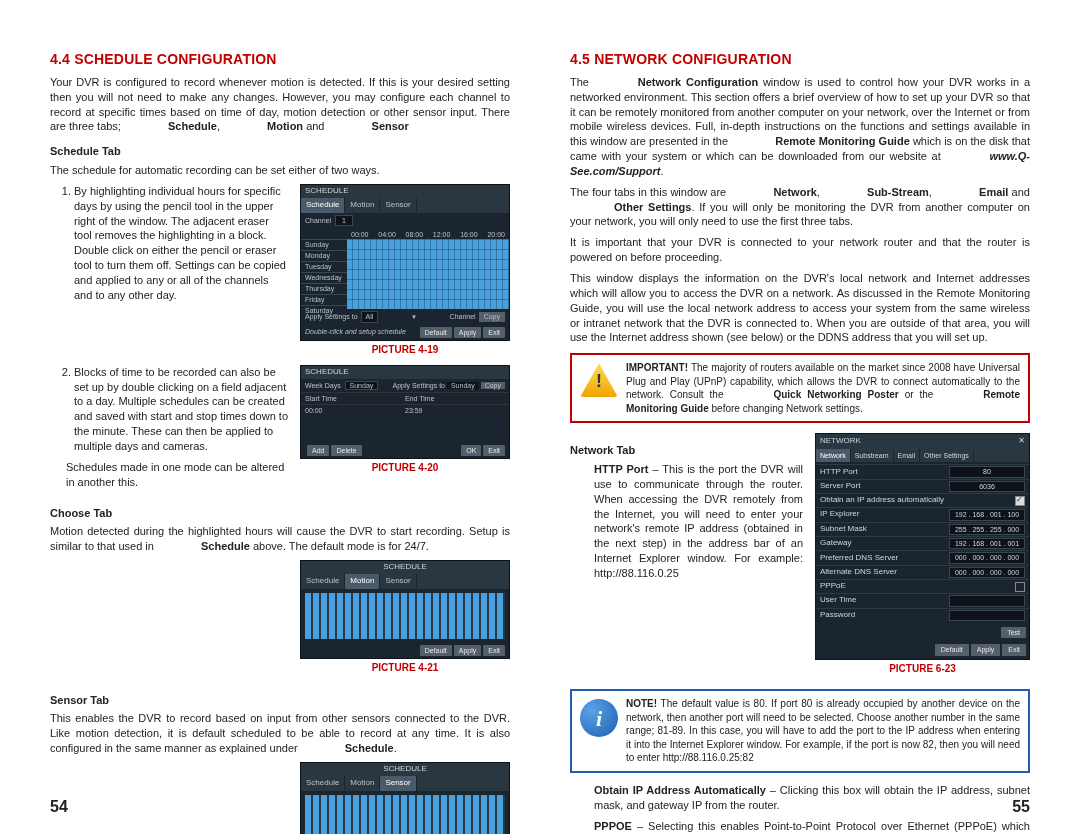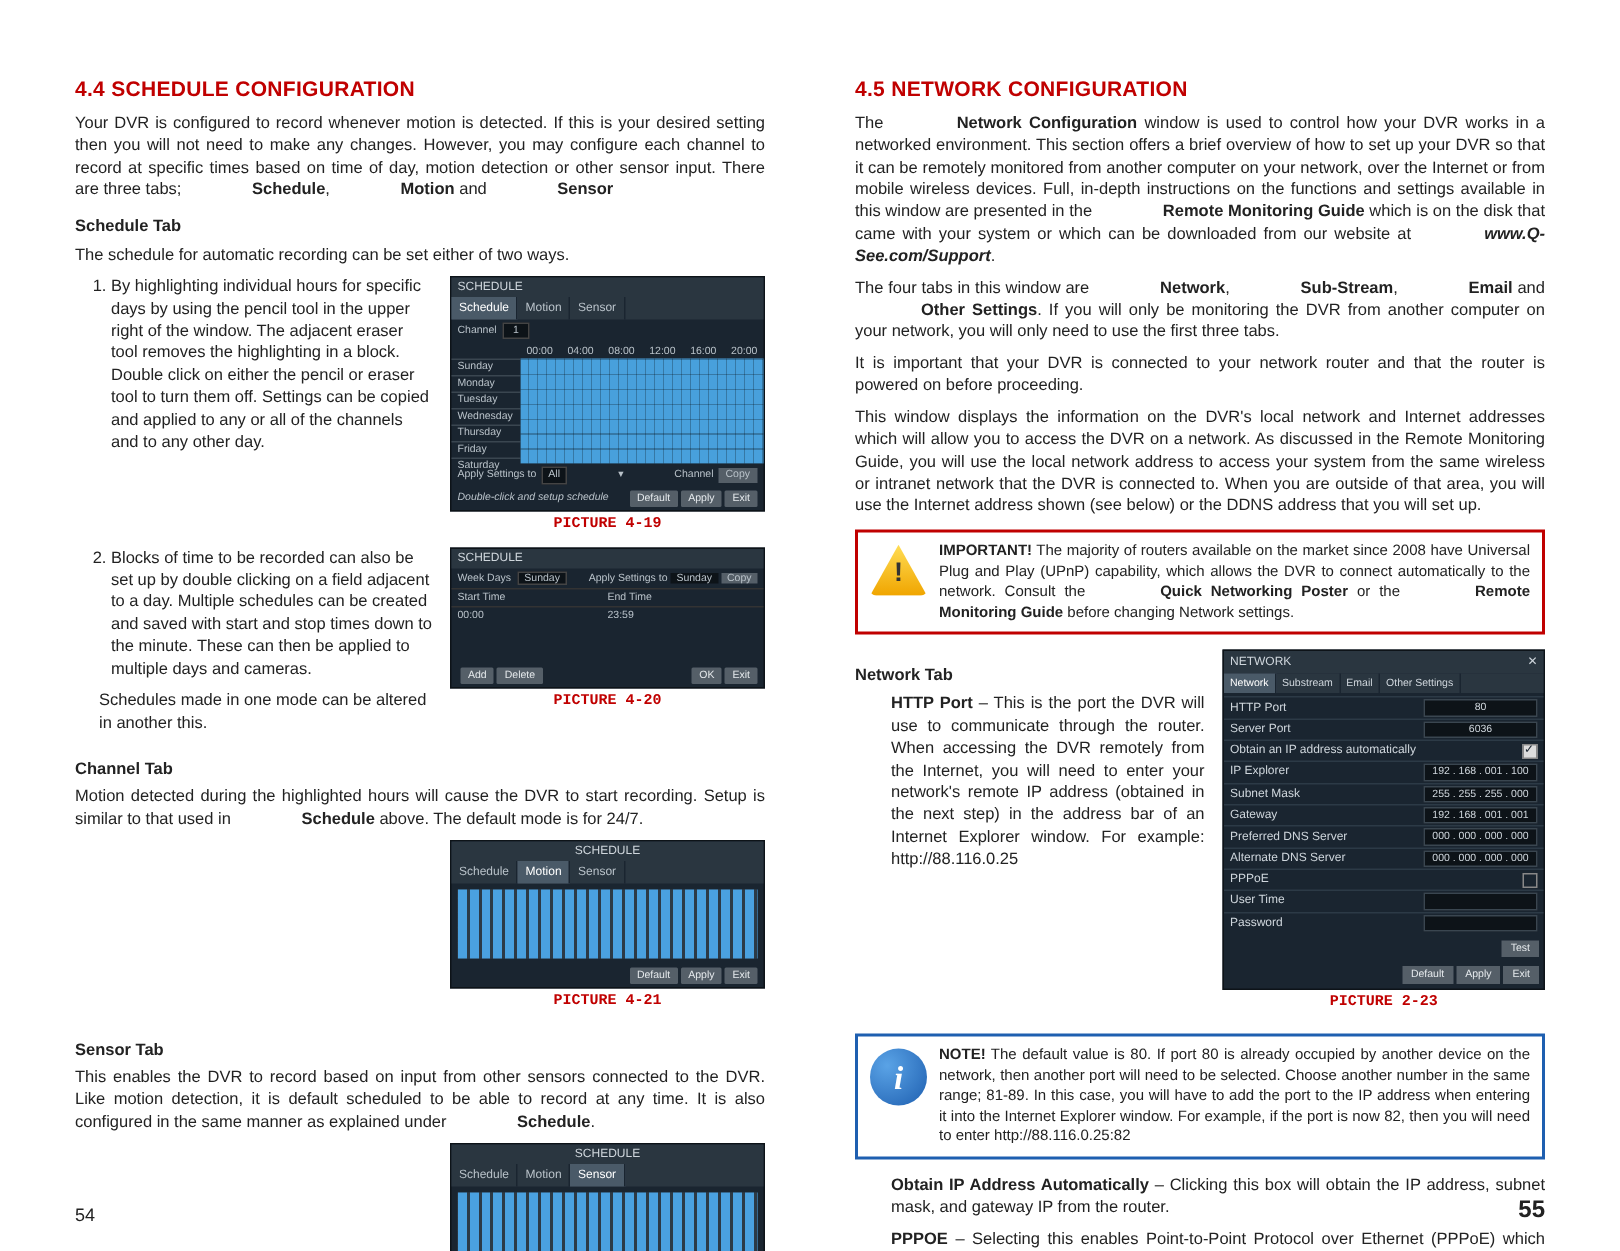--- a/index.html
+++ b/index.html
@@ -30,24 +30,23 @@
   p { margin-bottom: 6px; text-align: left; }
   p.justify { text-align: justify; }
   .bold { font-weight: 700; padding-left: 44px; }
   .subhead { font-weight: 700; font-size: 11px; margin-top: 10px; margin-bottom: 4px; }
   .caption {
     color: #c00000;
     font-weight: 700;
     font-size: 10px;
     text-align: center;
     margin: 2px 0 8px 0;
-    font-family: Liberation Mono, monospace;
   }
   .right-align-block { text-align: right; }
-  .pagenum-left { position: absolute; bottom: 16px; left: 50px; font-weight: 400; font-size: 12px; }
+  .pagenum-left { position: absolute; bottom: 16px; left: 50px; font-weight: 700; font-size: 16px; }
   .pagenum-right { position: absolute; bottom: 16px; right: 50px; font-weight: 700; font-size: 16px; }
   ol { margin-left: 24px; margin-bottom: 6px; }
   ol li { margin-bottom: 6px; }
   .row { display: flex; gap: 12px; }
   .col-text { flex: 1 1 auto; }
   .col-img { flex: 0 0 auto; }
 
   
   .screenshot {
     background: #1a2530;
@@ -233,21 +232,21 @@
         <div style="height:26px"></div>
         <div class="ss-footer">
           <span class="ss-btns"><span>Add</span><span>Delete</span></span>
           <span class="ss-btns"><span>OK</span><span>Exit</span></span>
         </div>
       </div>
       <div class="caption">PICTURE 4-20</div>
     </div>
   </div>
 
-  <div class="subhead">Channel Tab</div>
+  <div class="subhead">Choose Tab</div>
   <p class="justify">
     <span>Motion detected during the highlighted hours will cause the DVR to start recording. Setup is similar to that used in </span><span class="bold">Schedule</span><span> above. The default mode is for 24/7.</span>
   </p>
   <div class="right-align-block" style="padding-right:0;">
     <div style="display:inline-block;text-align:center">
       <div class="screenshot" style="width:210px">
         <div class="ss-title">SCHEDULE</div>
         <div class="ss-tabs">
           <span>Schedule</span>
           <span class="active">Motion</span>
@@ -371,21 +370,21 @@
         </div>
         <div class="np-footer">
             <span>Test</span>
           </div>
         <div class="np-footer">
             <span>Default</span>
             <span>Apply</span>
             <span>Exit</span>
           </div>
       </div>
-      <div class="caption">PICTURE 2-23</div>
+      <div class="caption">PICTURE 6-23</div>
     </div>
   </div>
 
   <div class="info-box">
     <div class="icon-circle">i</div>
     <div class="box-text">
       <span class="lead">NOTE!</span><span> The default value is 80. If port 80 is already occupied by another device on the network, then another port will need to be selected. Choose another number in the same range; 81-89. In this case, you will have to add the port to the IP address when entering it into the Internet Explorer window. For example, if the port is now 82, then you will need to enter http://88.116.0.25:82</span>
     </div>
   </div>
 

